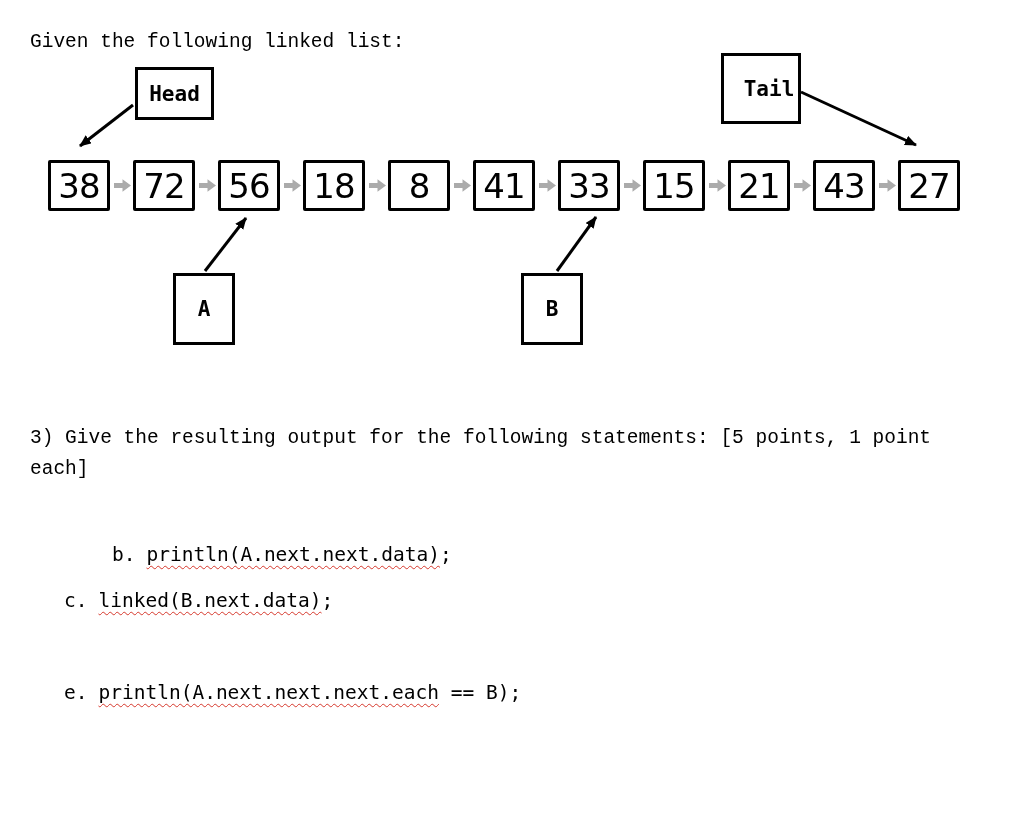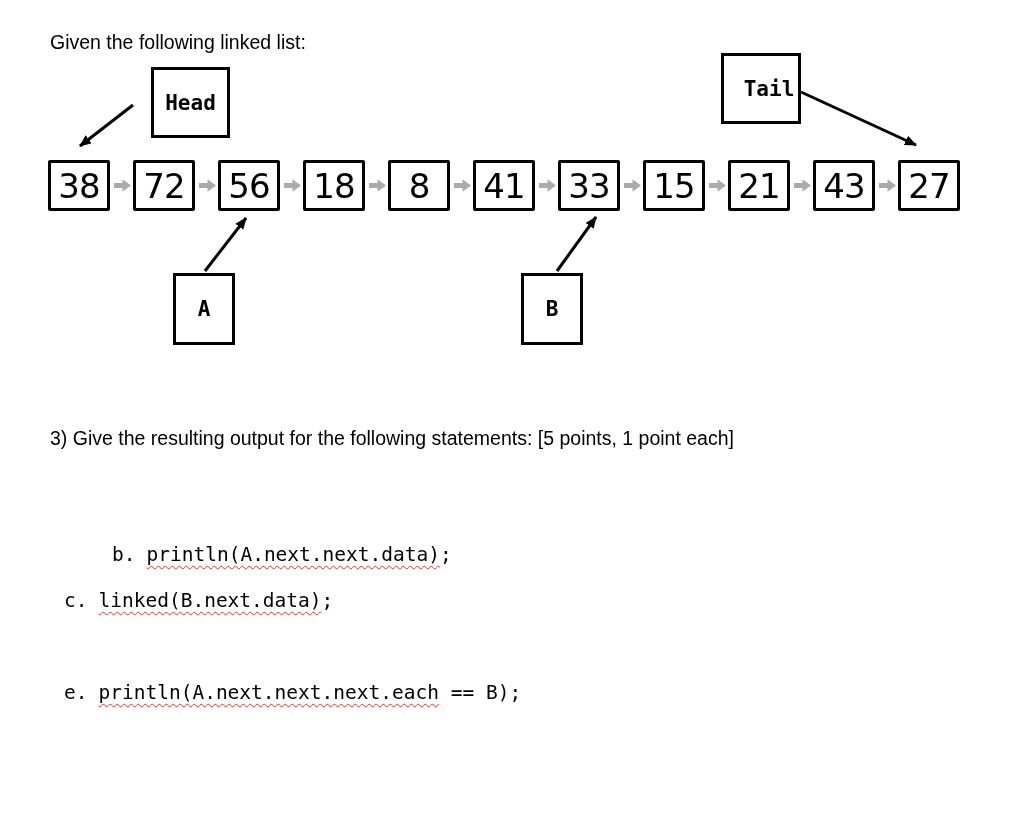--- a/index.html
+++ b/index.html
@@ -17,26 +17,25 @@
     height:836px;
     background:var(--background);
     color:var(--text);
     overflow:hidden;
     font-family:"DejaVu Sans Mono", monospace;
   }
   .abs{position:absolute;}
 
   
   .mono-text{
-    font-family:Liberation Sans, sans-serif;
+    font-family:Liberation Mono, monospace;
     font-size:19.5px;
     line-height:31px;
     color:var(--text);
     white-space:pre-wrap;
-    margin-left:20px;
   }
   #title{left:30px; top:27px; width:600px;}
   #prompt{left:30px; top:423px; width:912px;}
 
   
   .node{
     position:absolute;
     top:160px;
     width:62px;
     height:51px;
@@ -68,21 +67,21 @@
     border:3px solid var(--box-border);
     background:#fff;
     display:flex;
     align-items:center;
     justify-content:center;
     font-family:"DejaVu Sans Mono", monospace;
     font-weight:bold;
     font-size:21px;
     color:var(--text);
   }
-  #head-box{left:135px; top:67px;  width:79px; height:71px;margin-left:16px;}
+  #head-box{left:135px; top:67px;  width:79px; height:53px;}
   #tail-box{left:721px; top:53px;  width:80px; height:71px;padding-left:16px;}
   #a-box   {left:173px; top:273px; width:62px; height:72px;}
   #b-box   {left:521px; top:273px; width:62px; height:72px;}
 
   
   .item{
     position:absolute;
     left:64px;
     font-family:"DejaVu Sans Mono", monospace;
     font-size:19.5px;

